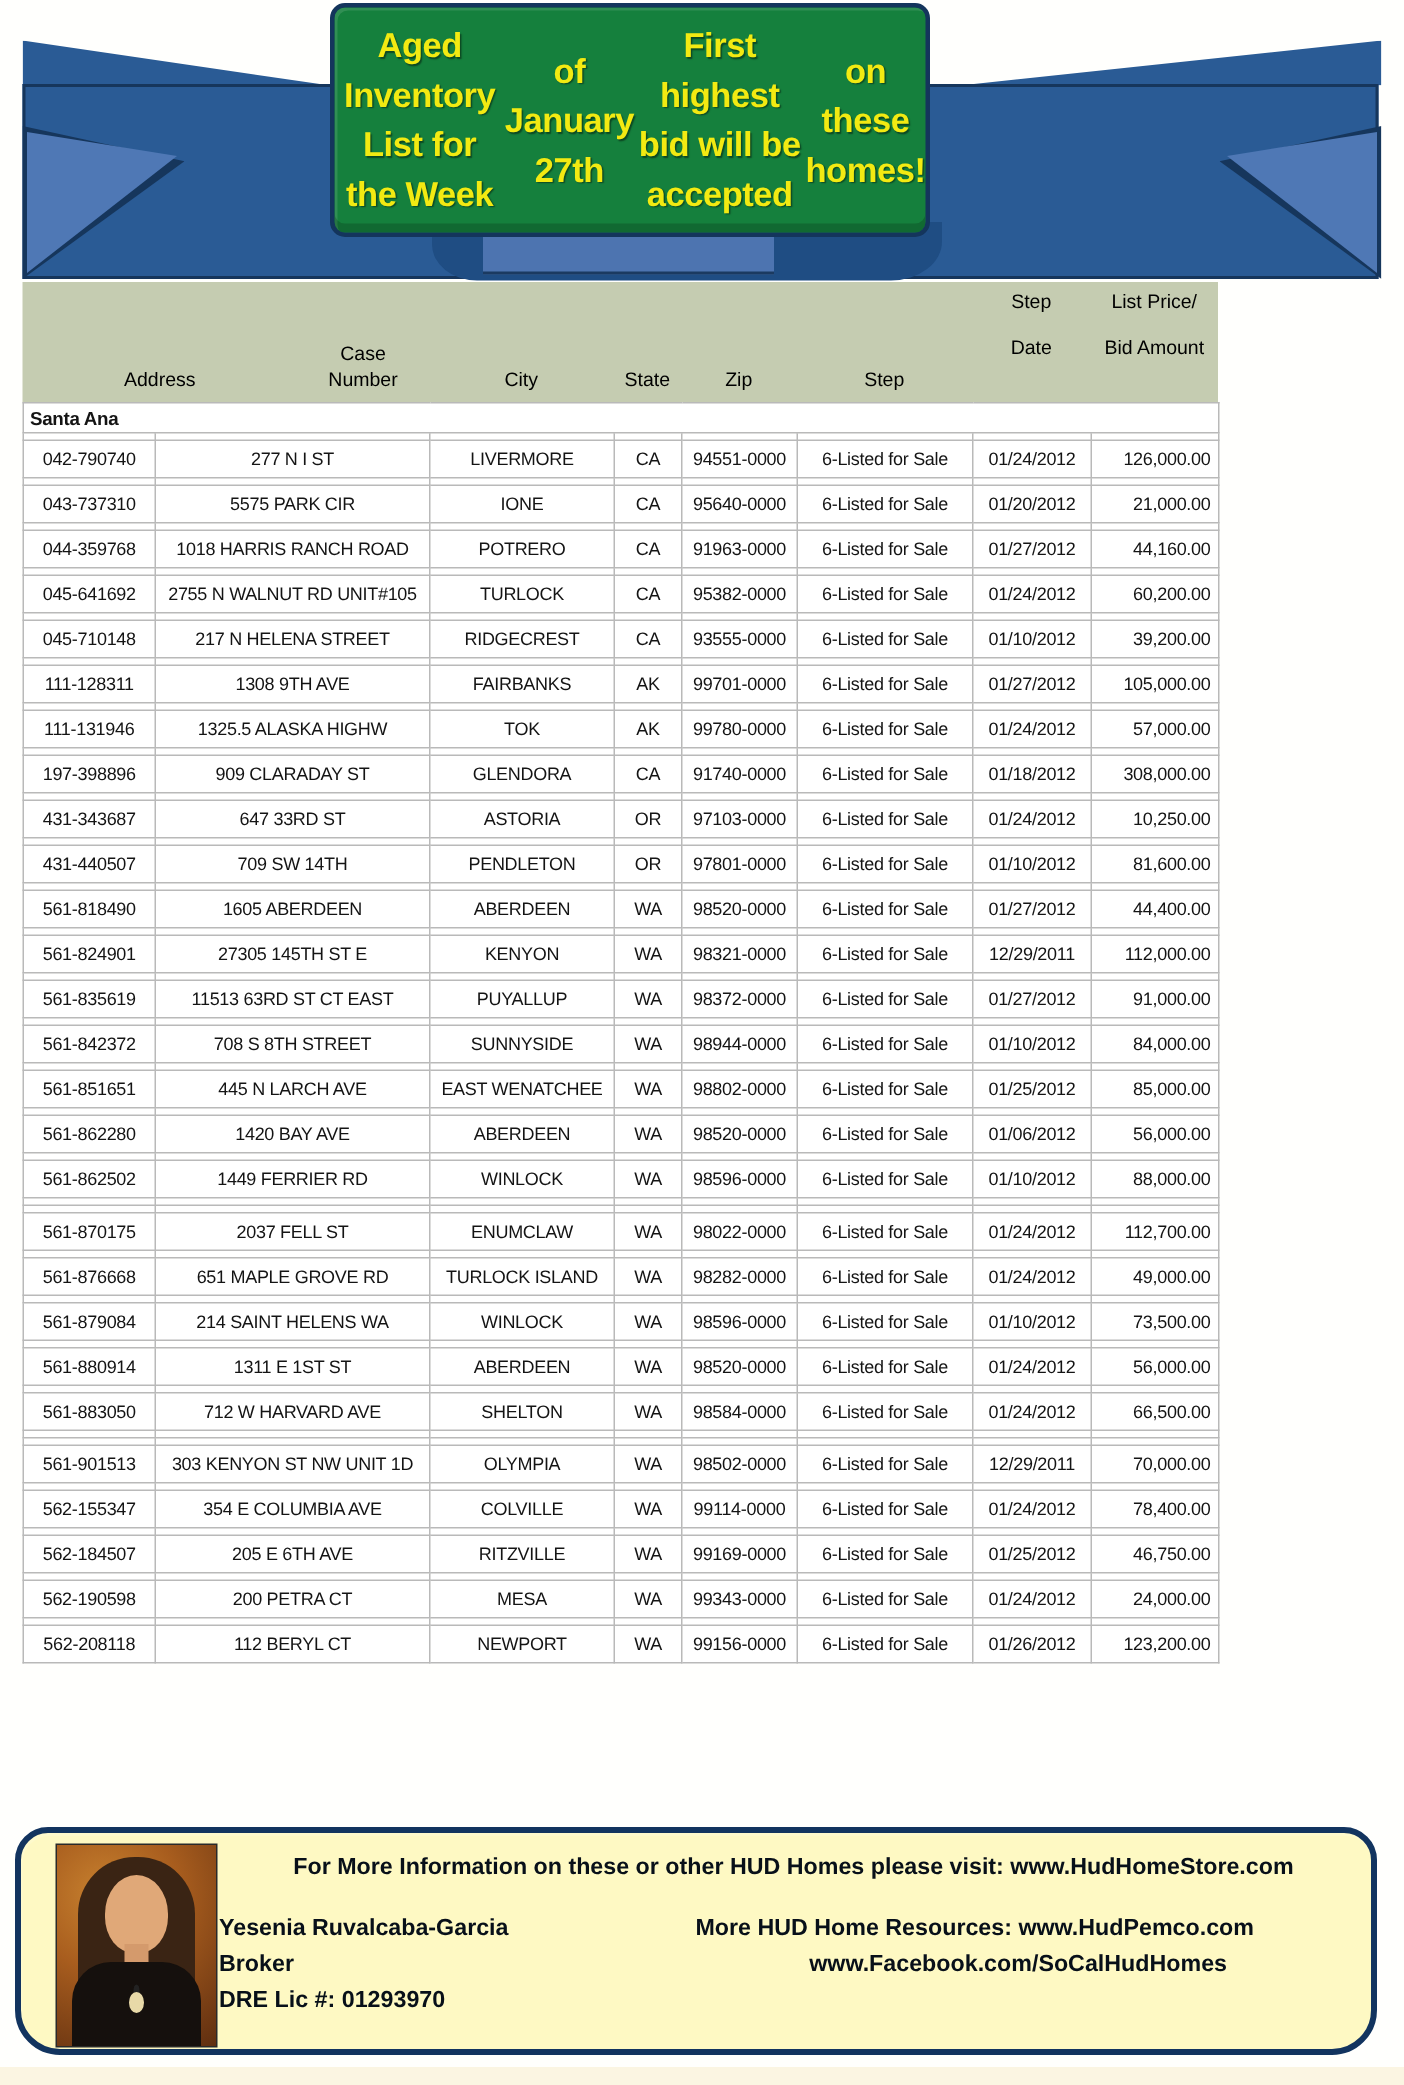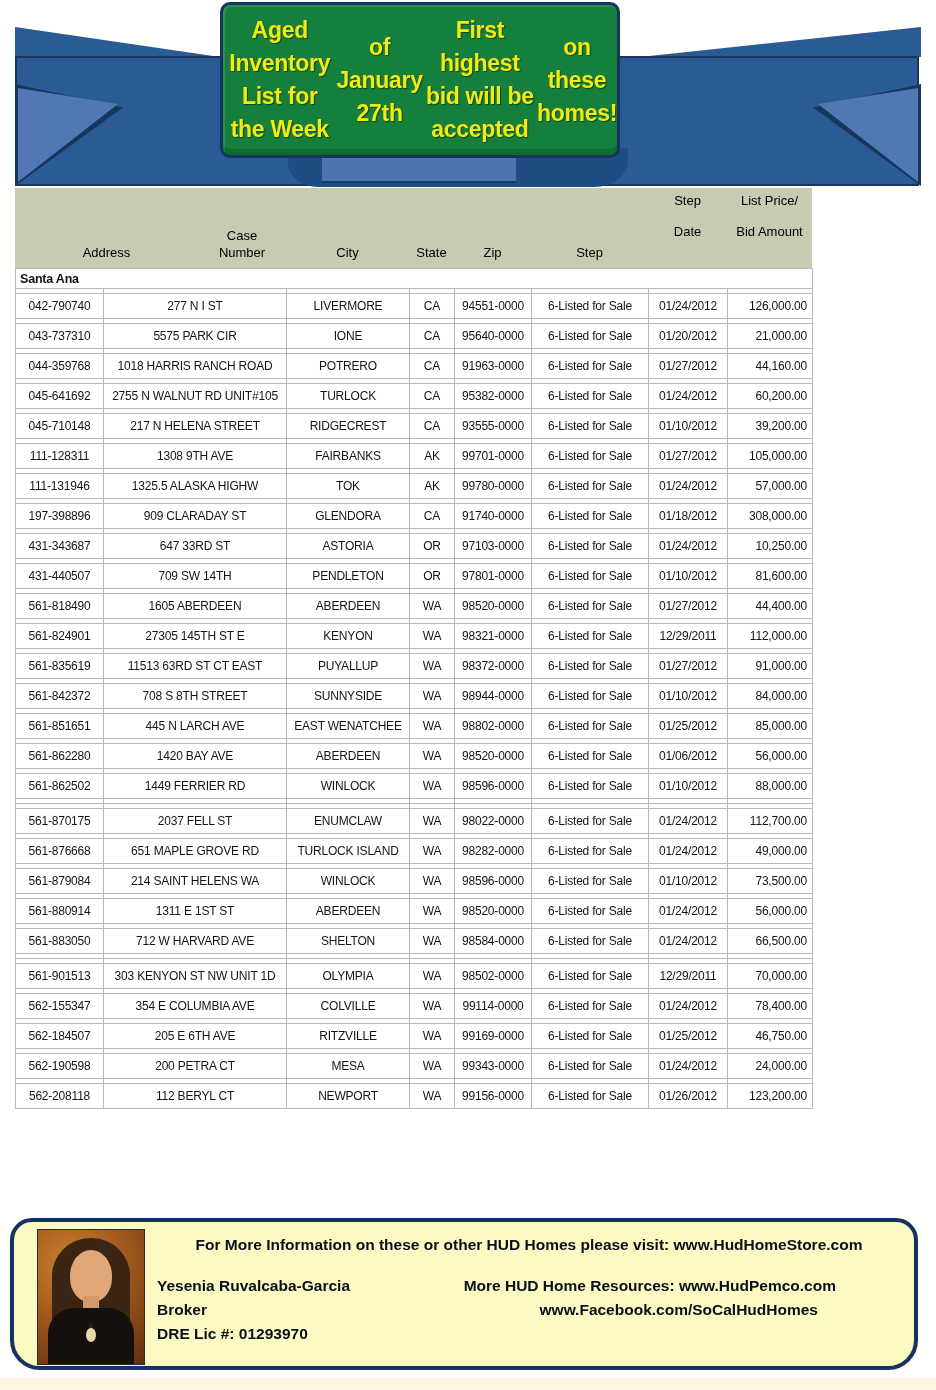--- a/index.html
+++ b/index.html
@@ -57,21 +57,21 @@
   tr.data td.c-price{text-align:right;padding-right:5px;}
 
   
   .footer{position:absolute;left:10px;top:1218px;width:908px;height:152px;
         background:#fef9c3;border:4px solid #12345f;box-sizing:border-box;
         border-radius:22px 22px 30px 30px;
         box-shadow:inset 1px 2px 0 rgba(255,255,255,.15);}
   .footer .txt{color:#081019;font-weight:bold;}
   .visit-line{position:absolute;left:150px;right:20px;top:14px;text-align:center;
         font-size:15.5px;}
-  .broker-block{position:absolute;left:143px;top:52px;line-height:24px;font-size:15.5px;}
+  .broker-block{position:absolute;left:132px;top:52px;line-height:24px;font-size:15.5px;}
   .resources-block{position:absolute;right:16px;top:52px;line-height:24px;font-size:15.5px;
         text-align:right;}
   .resources-block .r1{margin-right:62px;}
   .resources-block .r3{margin-right:80px;}
 
   
   .photo{position:absolute;left:24px;top:8px;width:106px;height:134px;overflow:hidden;
         background:radial-gradient(circle at 30% 25%, #c8822f 0%, #a85d1e 40%, #5f2e10 100%);
         box-shadow:0 0 0 1px #2a2a2a;}
   .photo .hair{position:absolute;left:14px;top:8px;width:78px;height:120px;

